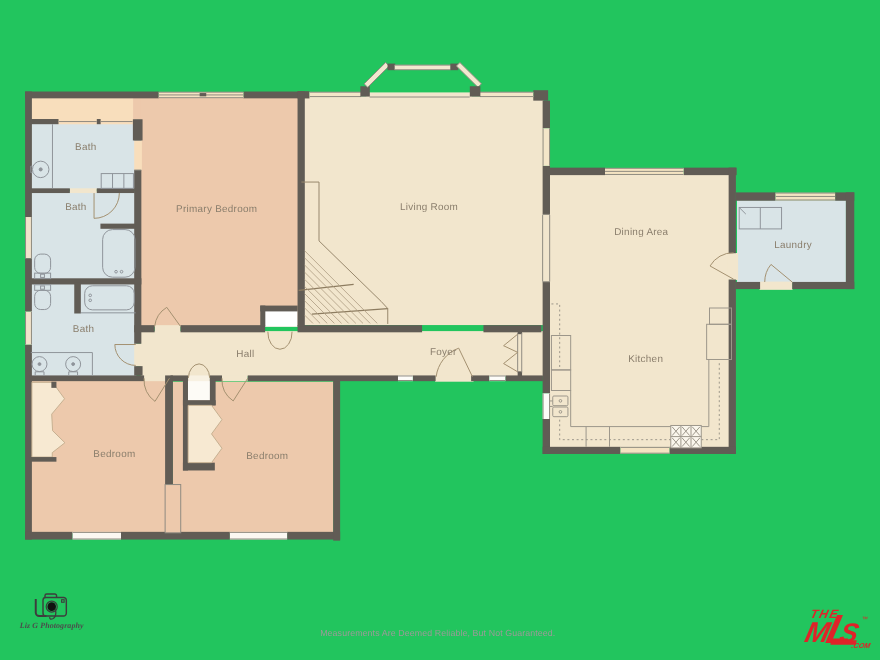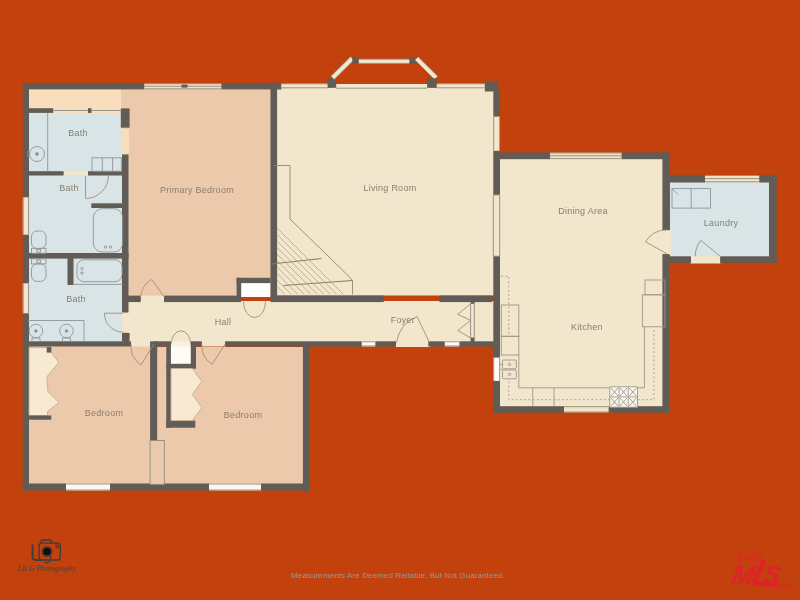--- a/index.html
+++ b/index.html
@@ -1,16 +1,16 @@
 <!DOCTYPE html>
 <html><head>
 <meta charset="utf-8">
 <style>
 html,body{margin:0;padding:0;background:#ffffff;}
-#page{position:relative;width:800px;height:600px;background:#c2410c;font-family:"Liberation Sans",sans-serif;}
+#page{position:relative;width:800px;height:600px;background:#22c55e;font-family:"Liberation Sans",sans-serif;}
 svg{position:absolute;left:0;top:0;}
 .w{fill:#615c55;}
 .fl{fill:#f2e6cd;}
 .pe{fill:#edc9ac;}
 .bl{fill:#d9e4e7;}
 .st{fill:#f8debc;}
 .tn{stroke:#8e8a80;stroke-width:0.9;fill:none;}
 .fx{stroke:#8f949a;stroke-width:0.9;fill:none;}
 .dr{stroke:#a3906f;stroke-width:0.9;fill:none;}
 .kc{stroke:#9c968a;stroke-width:0.9;fill:none;}

